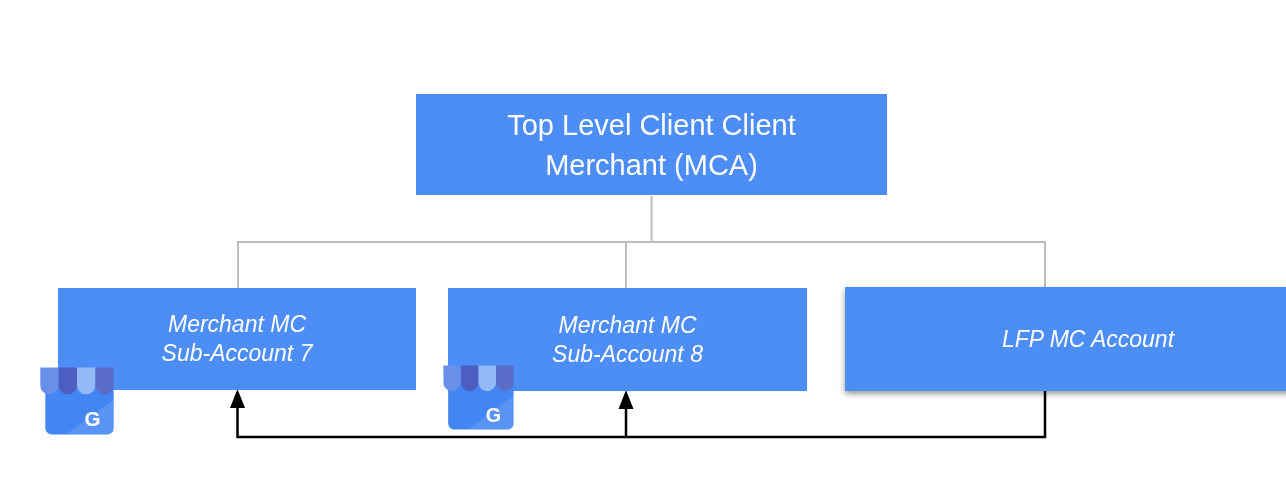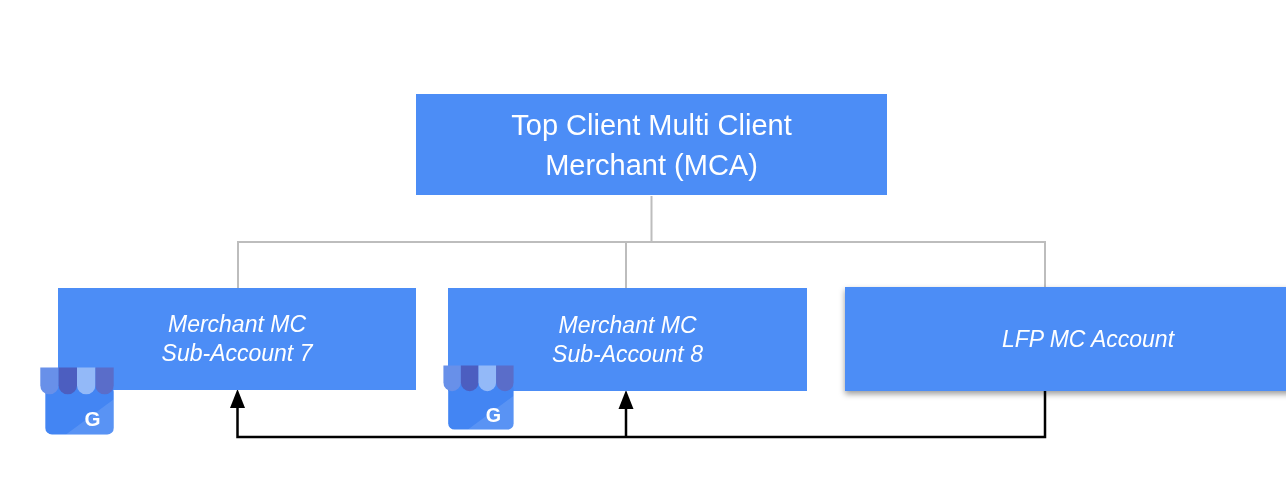--- a/index.html
+++ b/index.html
@@ -40,21 +40,21 @@
 <div class="stage">
 
   <svg class="lines" viewBox="0 0 1286 501" aria-hidden="true">
     <path d="M651.5 196 V242 M238 288 V242 H1045 V287 M626 242 V288" fill="none" stroke="var(--tree-line)" stroke-width="2"></path>
     <path d="M237.5 395 V437 H1045 V391 M626 396 V437" fill="none" stroke="var(--flow-line)" stroke-width="2.5"></path>
     <polygon points="237.5,389 230,408 245,408" fill="var(--flow-line)"></polygon>
     <polygon points="626,390 618.5,409 633.5,409" fill="var(--flow-line)"></polygon>
   </svg>
 
   <div class="node root-node">
-    <span class="line">Top Client Multi Client</span>
+    <span class="line">Top Level Client Client</span>
     <span class="line">Merchant (MCA)</span>
   </div>
 
   <div class="node child-node node-sub1">
     <span class="line">Merchant MC</span>
     <span class="line">Sub-Account 7</span>
   </div>
 
   <div class="node child-node node-sub2">
     <span class="line">Merchant MC</span>

